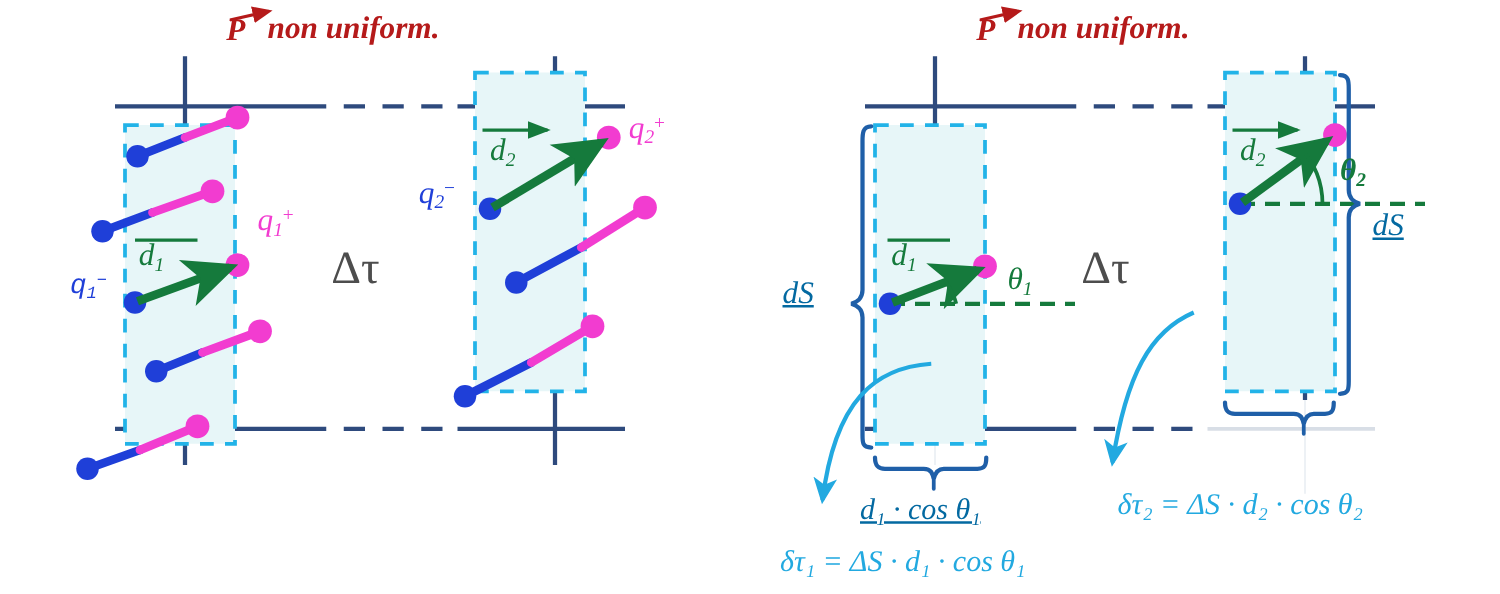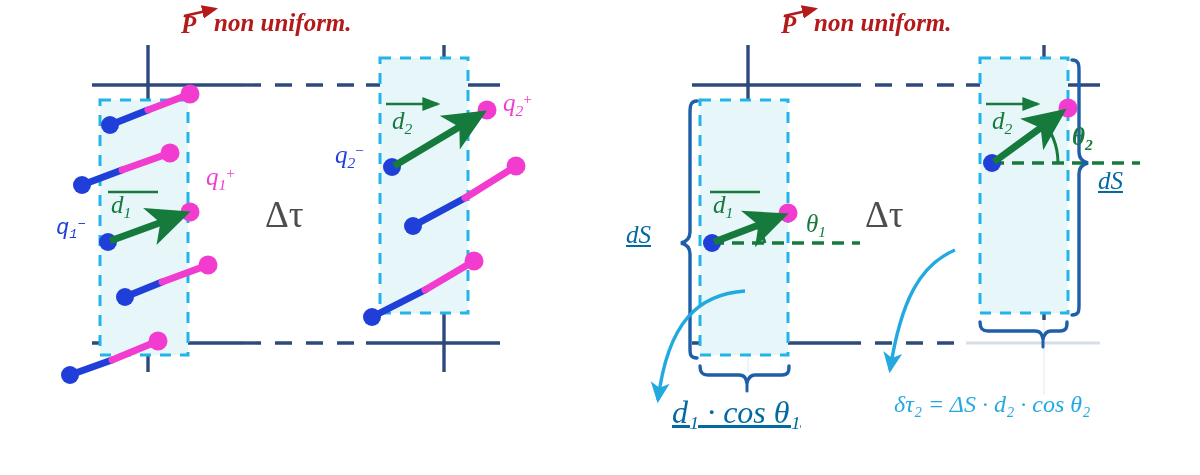--- a/index.html
+++ b/index.html
@@ -231,19 +231,20 @@
 <div class="lbl green" style="left:806px;top:211px;font-size:25px;">
   <span>θ</span><span class="sub">1</span>
 </div>
 
 <div class="lbl green" style="left:1072px;top:124px;font-size:25px;font-weight:bold;">
   <span>θ</span><span class="sub">2</span>
 </div>
 
 <div class="lbl grey" style="left:865px;top:196px;font-size:37px;font-style:normal;">Δτ</div>
 
-<div class="lbl darkblue" style="left:672px;top:396px;font-size:32px;">d₁ · cos θ₁</div>
-
-
+<div class="lbl darkblue" style="left:688px;top:396px;font-size:24px;">d₁ · cos θ₁</div>
+
+
+<div class="lbl cyan" style="left:624px;top:438px;font-size:24px;">δτ₁ = ΔS · d₁ · cos θ₁</div>
 
 <div class="lbl cyan" style="left:894px;top:392px;font-size:24px;">δτ₂ = ΔS · d₂ · cos θ₂</div>
 
 </div>
 
 </body></html>

